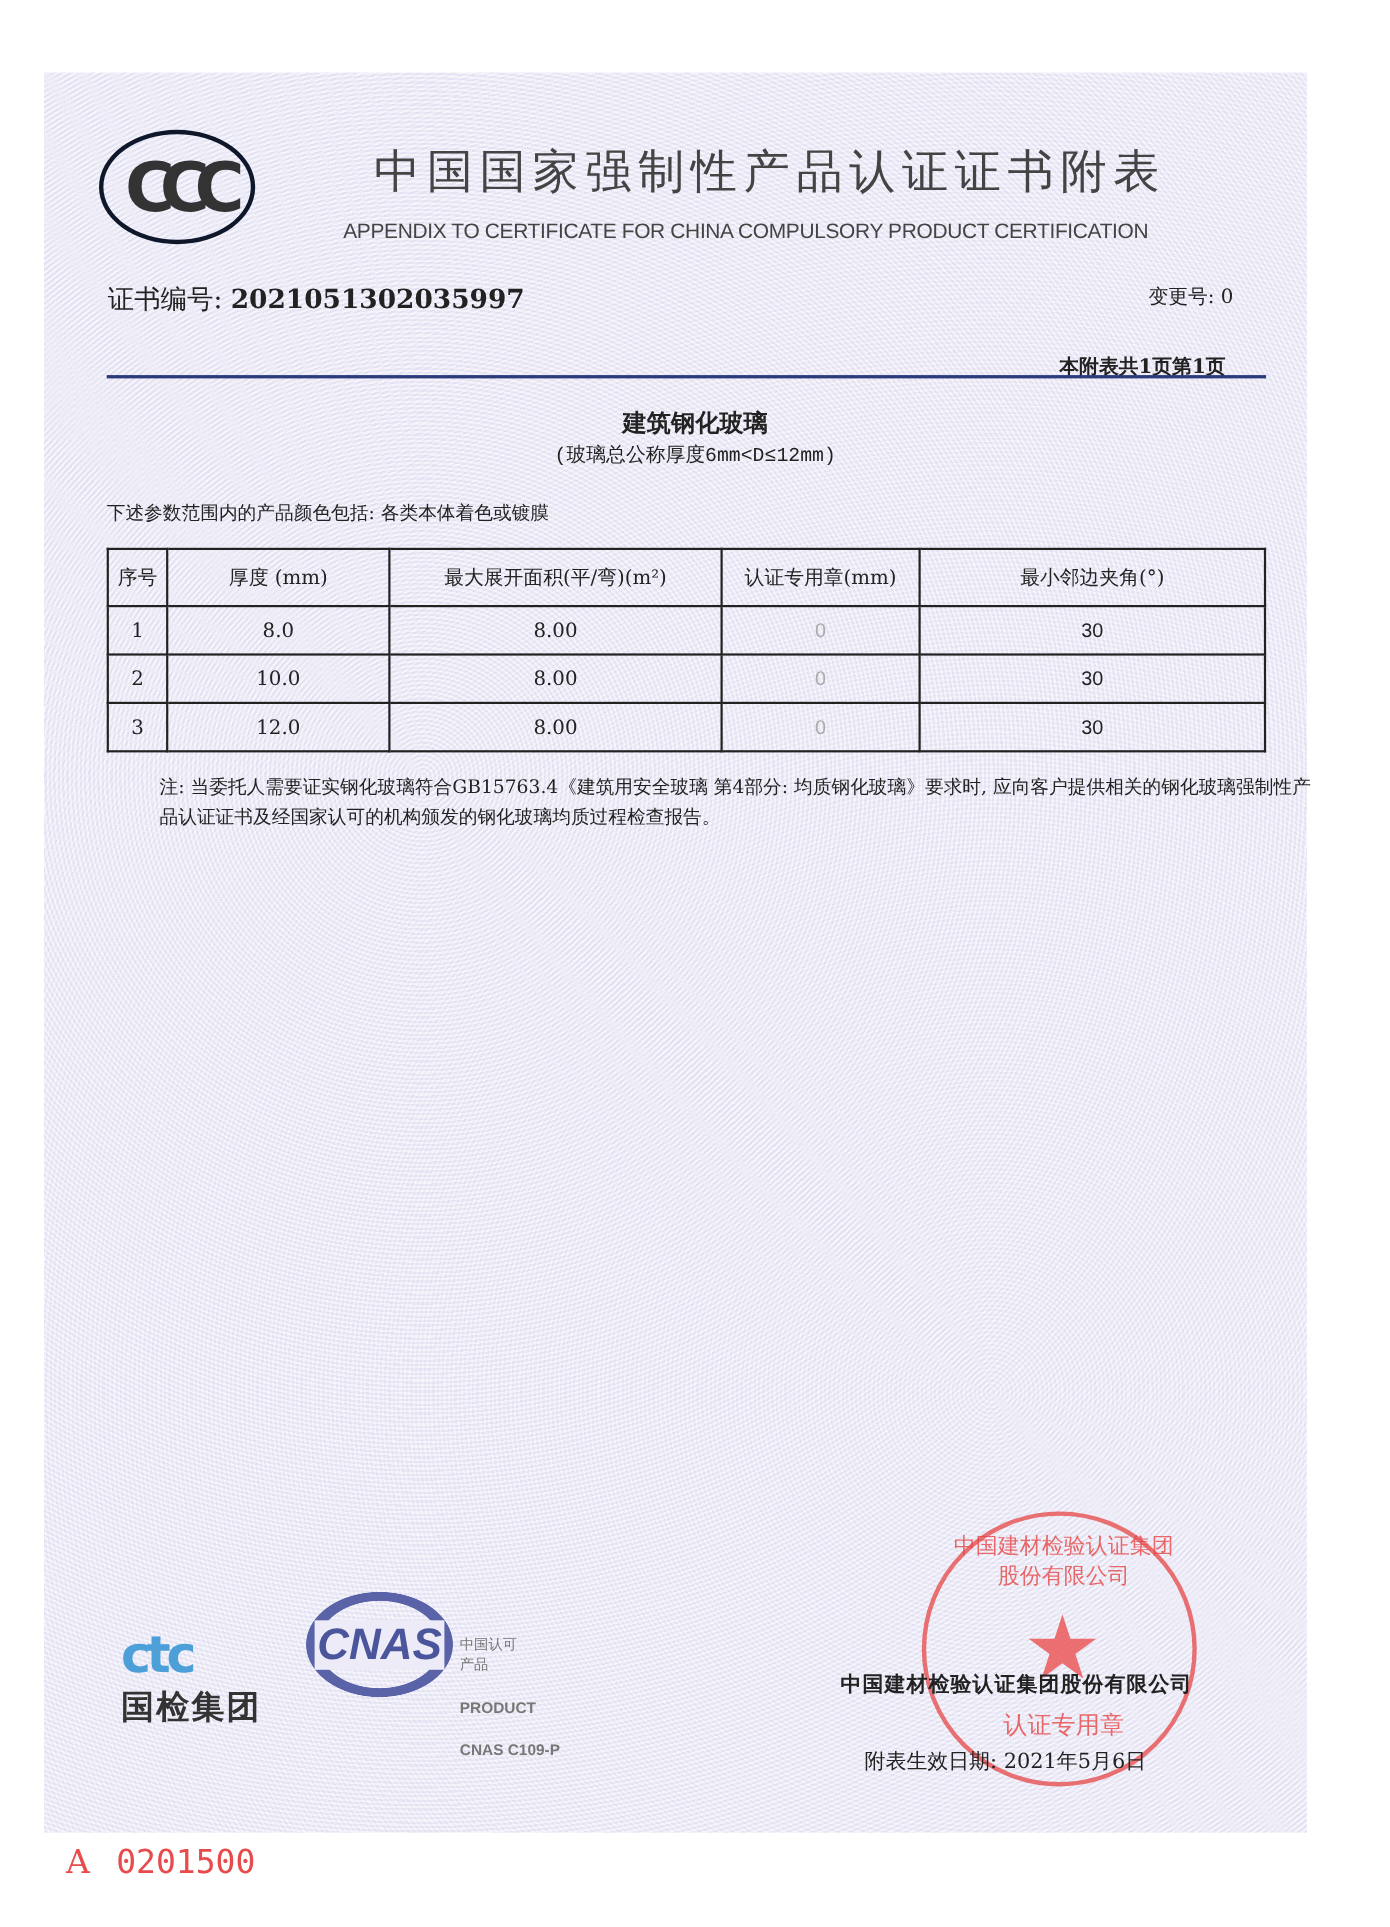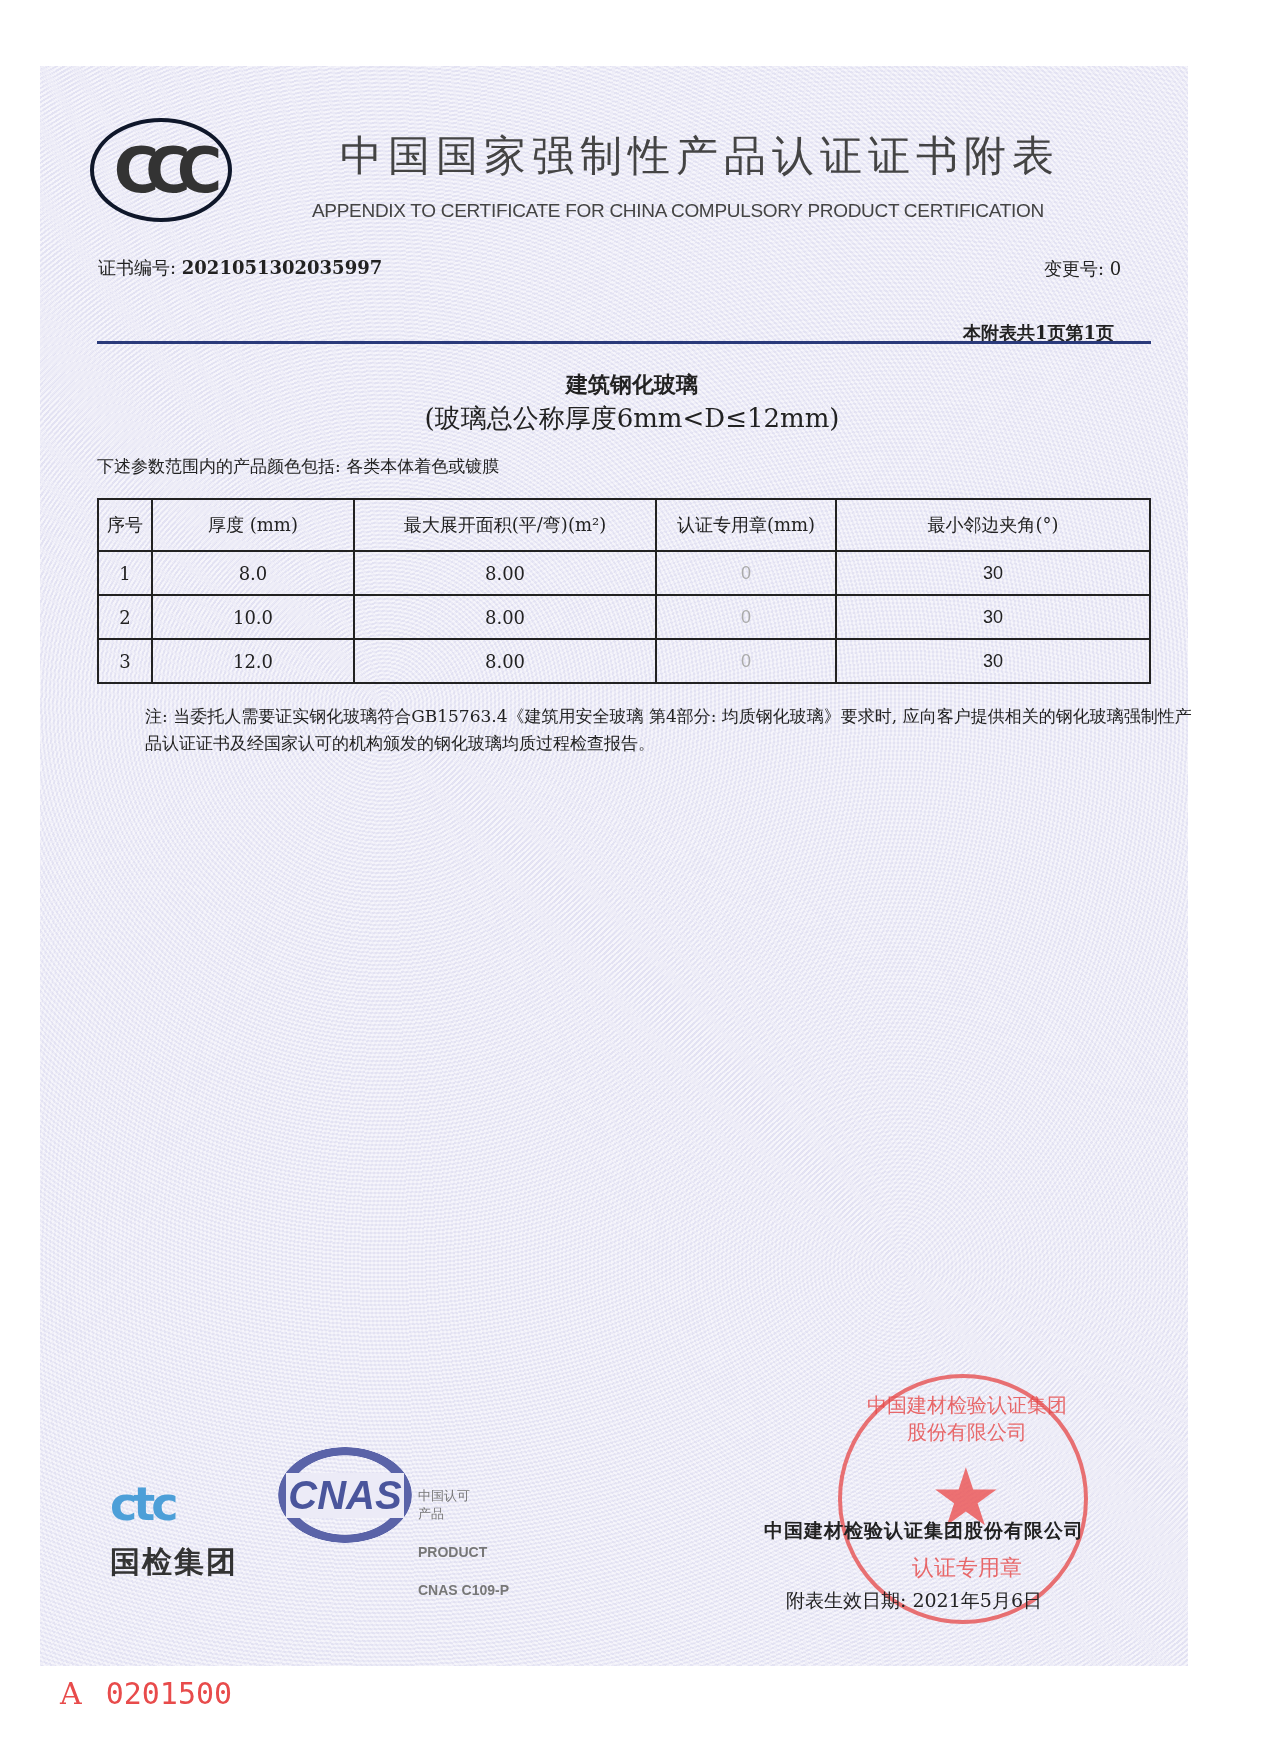--- a/index.html
+++ b/index.html
@@ -19,46 +19,46 @@
     left: 90px; top: 118px; width: 142px; height: 104px; border: 4px solid #0f172a; border-radius: 50%;
     box-sizing: border-box; display: flex; align-items: center; justify-content: center;
     font-family: "DejaVu Sans", sans-serif; font-weight: bold; font-size: 62px; color: #333; letter-spacing: -14px;
   }
   .title-cn {
     left: 340px; top: 128px; font-family: "DejaVu Sans", sans-serif; font-size: 42px; color: #444; letter-spacing: 6px;
   }
   .title-en {
     left: 312px; top: 200px; font-family: "Liberation Sans", sans-serif; font-size: 19px; color: #444; letter-spacing: -0.3px;
   }
-  .cert-no { left: 98px; top: 256px; font-size: 18px; }
+  .cert-no { left: 98px; top: 256px; font-size: 24px; }
   .cert-no b { font-weight: bold; }
   .change-no { left: 1044px; top: 257px; font-size: 18px; }
   .page-info { left: 963px; top: 321px; font-size: 18px; font-weight: bold; }
   .hr { left: 97px; top: 341px; width: 1054px; height: 3px; background: #2a3a7a; }
   .product { left: 0; width: 1264px; text-align: center; }
   .product.l1 { top: 370px; font-size: 22px; font-weight: bold; }
-  .product.l2 { top: 401px; font-size: 26px; }
+  .product.l2 { top: 401px; font-size: 18px; font-family: Liberation Mono, monospace; }
   .color-line { left: 97px; top: 455px; font-size: 17px; }
   table.spec {
     position: absolute; left: 97px; top: 498px; width: 1054px; border-collapse: collapse;
     font-size: 18px;
   }
   table.spec th, table.spec td {
     border: 2px solid #222; height: 40px; text-align: center; font-weight: normal;
   }
   table.spec th { height: 48px; }
   table.spec td.num { font-family: "Liberation Sans", sans-serif; }
   table.spec td.faint { color: #aaa; }
   .note { left: 97px; top: 703px; font-size: 17px; line-height: 27px; width: 1060px; margin-left: 48px; }
   .ctc-logo { left: 110px; top: 1476px; width: 150px; }
   .ctc-mark {
     font-family: "DejaVu Sans", sans-serif; font-weight: bold; font-size: 46px; color: #4d9fd8;
     letter-spacing: -4px; line-height: 56px;
   }
-  .ctc-cn { font-family: "DejaVu Sans", sans-serif; font-weight: bold; font-size: 30px; color: #333; margin-top: 10px; letter-spacing: 2px; }
+  .ctc-cn { font-family: "DejaVu Sans", sans-serif; font-weight: bold; font-size: 30px; color: #333; letter-spacing: 2px; }
   .cnas-logo {
     left: 278px; top: 1447px; width: 134px; height: 96px; border-radius: 50%;
     background: radial-gradient(ellipse at center, transparent 58%, #5a63a8 59%, #5a63a8 70%, transparent 71%);
     display: flex; align-items: center; justify-content: center;
   }
   .cnas-text { font-family: "Liberation Sans", sans-serif; font-style: italic; font-weight: bold; font-size: 40px; color: #4a559c; background: #ecebf7; padding: 0 2px; }
   .cnas-side { left: 418px; top: 1487px; font-size: 13px; color: #777; line-height: 18px; }
   .cnas-side .en { font-family: "Liberation Sans", sans-serif; font-weight: bold; font-size: 14px; margin-top: 20px; }
   .seal {
     left: 838px; top: 1374px; width: 250px; height: 250px; border: 4px solid rgba(230,70,70,0.75); border-radius: 50%;

